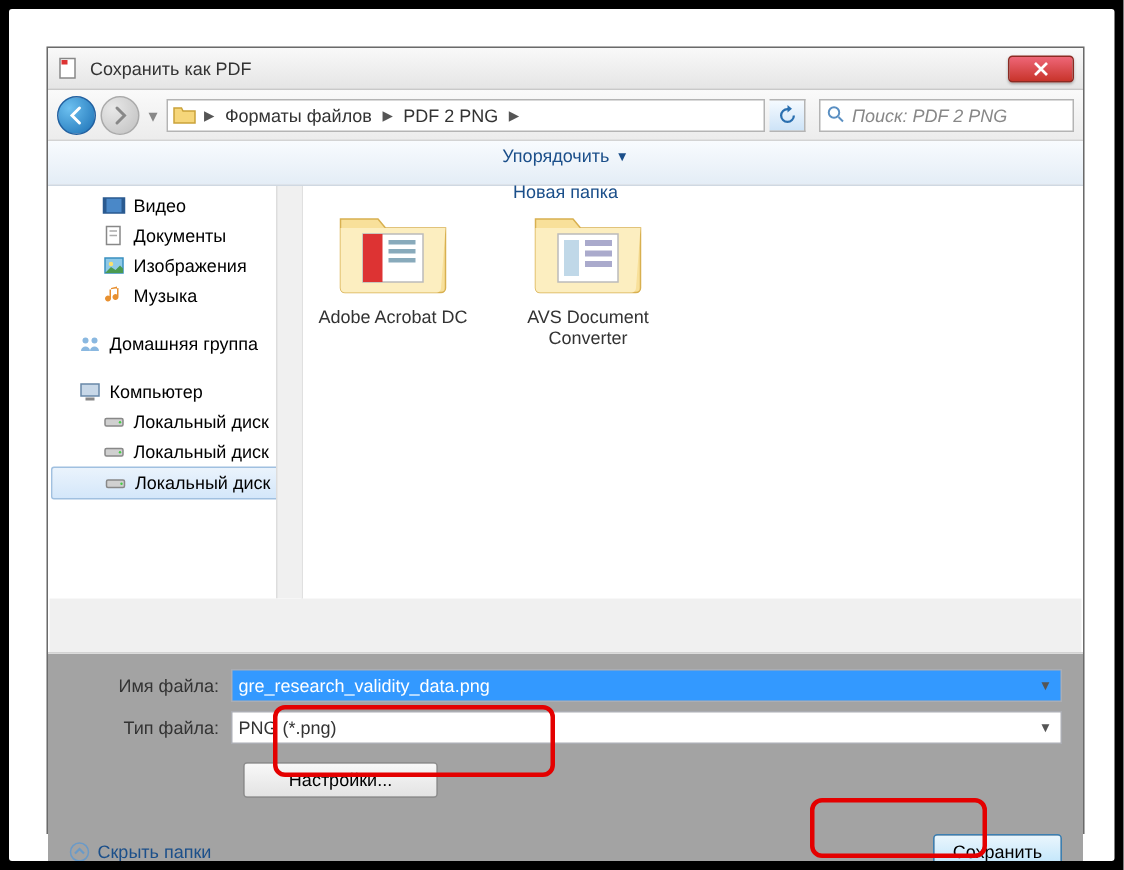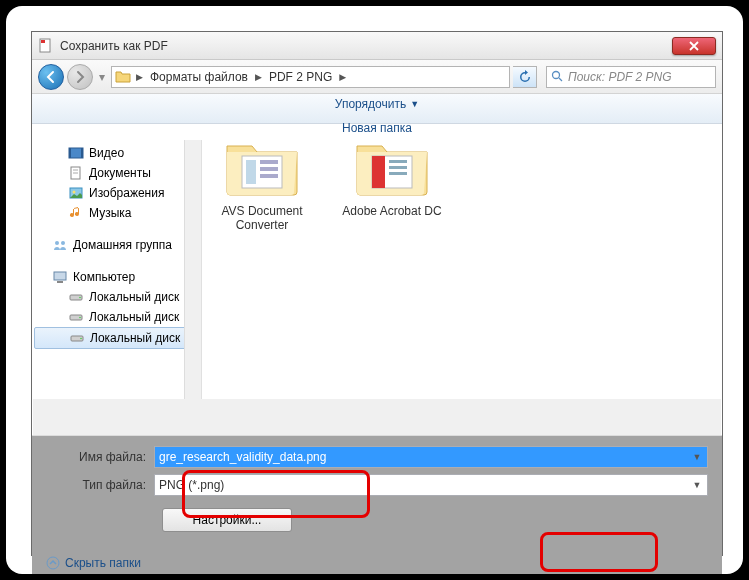--- a/index.html
+++ b/index.html
@@ -1,17 +1,17 @@
 <!DOCTYPE html>
 <html><head>
 <meta charset="utf-8">
 <style>
   * { box-sizing: border-box; margin: 0; padding: 0; font-family: "Segoe UI", Tahoma, sans-serif; font-size: 12px; }
   body { background: #000; width: 749px; height: 580px; position: relative; }
-  .outer { position: absolute; left: 6px; top: 6px; width: 737px; height: 568px; background: #fff; border-radius: 16px; overflow: hidden; }
+  .outer { position: absolute; left: 6px; top: 6px; width: 737px; height: 568px; background: #fff; border-radius: 2px; overflow: hidden; }
   .dlg { position: absolute; left: 25px; top: 25px; width: 692px; height: 525px; border: 1px solid #6a6a6a; background: #f0f0f0; box-shadow: 0 0 0 1px #fff inset; }
   
   .titlebar { height: 28px; background: linear-gradient(to bottom, #f9f9f9, #e5e5e5); border-bottom: 1px solid #c9c9c9; display: flex; align-items: center; padding: 0 6px; }
   .title-icon { width: 16px; height: 16px; margin-right: 6px; position: relative; }
   .title-icon svg { width: 16px; height: 16px; }
   .title-text { flex: 1; color: #333; }
   .close-btn { width: 44px; height: 18px; background: linear-gradient(to bottom, #e67, #c8342b); border: 1px solid #8b2a22; border-radius: 3px; display: flex; align-items: center; justify-content: center; color: #fff; font-weight: bold; box-shadow: 0 1px 2px rgba(0,0,0,.3); }
   
   .navbar { height: 34px; background: linear-gradient(to bottom, #fafafa, #ececec); border-bottom: 1px solid #d3d3d3; display: flex; align-items: center; padding: 0 6px; gap: 3px; }
   .navbtn { width: 26px; height: 26px; border-radius: 50%; display: flex; align-items: center; justify-content: center; }
@@ -24,21 +24,21 @@
   .bc-arrow { color: #555; padding: 0 2px; font-size: 9px; }
   .refresh { width: 24px; height: 22px; border: 1px solid #b4b4b4; border-left: none; background: linear-gradient(to bottom, #f5faff, #cde3f7); display: flex; align-items: center; justify-content: center; }
   .search { width: 170px; height: 22px; border: 1px solid #b4b4b4; background: #fff; margin-left: 6px; display: flex; align-items: center; padding: 0 4px; color: #888; font-style: italic; gap: 4px; }
   
   .toolbar { height: 30px; background: linear-gradient(to bottom, #f8fbfe, #e4edf6); border-bottom: 1px solid #cfd8e2; display: flex; align-items: center; padding: 0 8px; gap: 4px; flex-direction: column; }
   .tb-link { color: #1b4f8a; padding: 3px 6px; display: flex; align-items: center; gap: 4px; }
   .tb-spacer { flex: 1; }
   .tb-icon { width: 22px; height: 22px; display: flex; align-items: center; justify-content: center; border-radius: 2px; }
   
   .body { display: flex; height: 275px; background: #fff; }
-  .tree { width: 170px; border-right: 1px solid #e0e0e0; overflow: hidden; padding: 3px 0; position: relative; margin-top: 16px; }
+  .tree { width: 170px; border-right: 1px solid #e0e0e0; overflow: hidden; padding: 3px 0; position: relative; }
   .tree-scroll { position: absolute; right: 0; top: 0; width: 17px; height: 100%; background: #f0f0f0; border-left: 1px solid #ddd; }
   .tree-item { display: flex; align-items: center; padding: 2px 4px 2px 20px; gap: 5px; white-space: nowrap; overflow: hidden; }
   .tree-item.indent { padding-left: 36px; }
   .tree-item.sel { background: linear-gradient(to bottom, #eaf3fc, #d4e7fa); border: 1px solid #a0c0e0; border-radius: 2px; margin: 0 2px; padding-left: 34px; }
   .tree-gap { height: 12px; }
   .ticon { width: 16px; height: 16px; flex-shrink: 0; }
   .content { flex: 1; padding: 10px; display: flex; gap: 30px; align-items: flex-start; }
   .folder-item { width: 100px; text-align: center; }
   .folder-icon { width: 80px; height: 65px; margin: 0 auto 5px; position: relative; }
   .folder-label { text-align: center; color: #333; line-height: 1.2; }
@@ -221,42 +221,42 @@
         <div class="tree-scroll"></div>
       </div>
 
       <div class="content">
         <div class="folder-item">
           <div class="folder-icon">
             <svg viewBox="0 0 80 65">
                 <path d="M5 12h25l5 6h40v40a3 3 0 0 1-3 3H8a3 3 0 0 1-3-3z" fill="#f8e09a" stroke="#d8b050"></path>
                 <path d="M5 18h70l-3 40a3 3 0 0 1-3 3H8a3 3 0 0 1-3-3z" fill="#fceec0"></path>
                 <rect x="20" y="22" width="40" height="32" fill="#fff" stroke="#bbb"></rect>
+                <rect x="20" y="22" width="13" height="32" fill="#d33"></rect>
+                <rect x="37" y="26" width="18" height="3" fill="#8ab"></rect>
+                <rect x="37" y="32" width="18" height="3" fill="#8ab"></rect>
+                <rect x="37" y="38" width="18" height="3" fill="#8ab"></rect>
+              </svg>
+          </div>
+          <div class="folder-label">Adobe Acrobat DC</div>
+        </div>
+        <div class="folder-item">
+          <div class="folder-icon">
+            <svg viewBox="0 0 80 65">
+                <path d="M5 12h25l5 6h40v40a3 3 0 0 1-3 3H8a3 3 0 0 1-3-3z" fill="#f8e09a" stroke="#d8b050"></path>
+                <path d="M5 18h70l-3 40a3 3 0 0 1-3 3H8a3 3 0 0 1-3-3z" fill="#fceec0"></path>
+                <rect x="20" y="22" width="40" height="32" fill="#fff" stroke="#bbb"></rect>
                 <rect x="24" y="26" width="10" height="24" fill="#c0d8e8"></rect>
                 <rect x="38" y="26" width="18" height="4" fill="#aac"></rect>
                 <rect x="38" y="33" width="18" height="4" fill="#aac"></rect>
                 <rect x="38" y="40" width="18" height="4" fill="#aac"></rect>
               </svg>
           </div>
           <div class="folder-label">AVS Document Converter</div>
         </div>
-        <div class="folder-item">
-          <div class="folder-icon">
-            <svg viewBox="0 0 80 65">
-                <path d="M5 12h25l5 6h40v40a3 3 0 0 1-3 3H8a3 3 0 0 1-3-3z" fill="#f8e09a" stroke="#d8b050"></path>
-                <path d="M5 18h70l-3 40a3 3 0 0 1-3 3H8a3 3 0 0 1-3-3z" fill="#fceec0"></path>
-                <rect x="20" y="22" width="40" height="32" fill="#fff" stroke="#bbb"></rect>
-                <rect x="20" y="22" width="13" height="32" fill="#d33"></rect>
-                <rect x="37" y="26" width="18" height="3" fill="#8ab"></rect>
-                <rect x="37" y="32" width="18" height="3" fill="#8ab"></rect>
-                <rect x="37" y="38" width="18" height="3" fill="#8ab"></rect>
-              </svg>
-          </div>
-          <div class="folder-label">Adobe Acrobat DC</div>
-        </div>
       </div>
     </div>
 
     <div class="bottom">
       <div class="row">
         <div class="row-label">Имя файла:</div>
         <div class="combo sel-text">
           <span class="val">gre_research_validity_data.png</span>
           <span class="drop">▼</span>
         </div>
@@ -273,20 +273,21 @@
       </div>
       <div class="footer">
         <div class="hide-link">
           <svg width="14" height="14" viewBox="0 0 14 14">
               <circle cx="7" cy="7" r="6" fill="none" stroke="#6a9ac8"></circle>
               <path d="M4 8l3-3 3 3" fill="none" stroke="#6a9ac8" stroke-width="1.5"></path>
             </svg>
           <span>Скрыть папки</span>
         </div>
         <div class="flex-sp"></div>
+        <button class="btn primary">Сохранить</button>
       </div>
     </div>
 
     <div class="hl hl1"></div>
     <div class="hl hl2"></div>
 
   </div>
 </div>
 
 </body></html>

